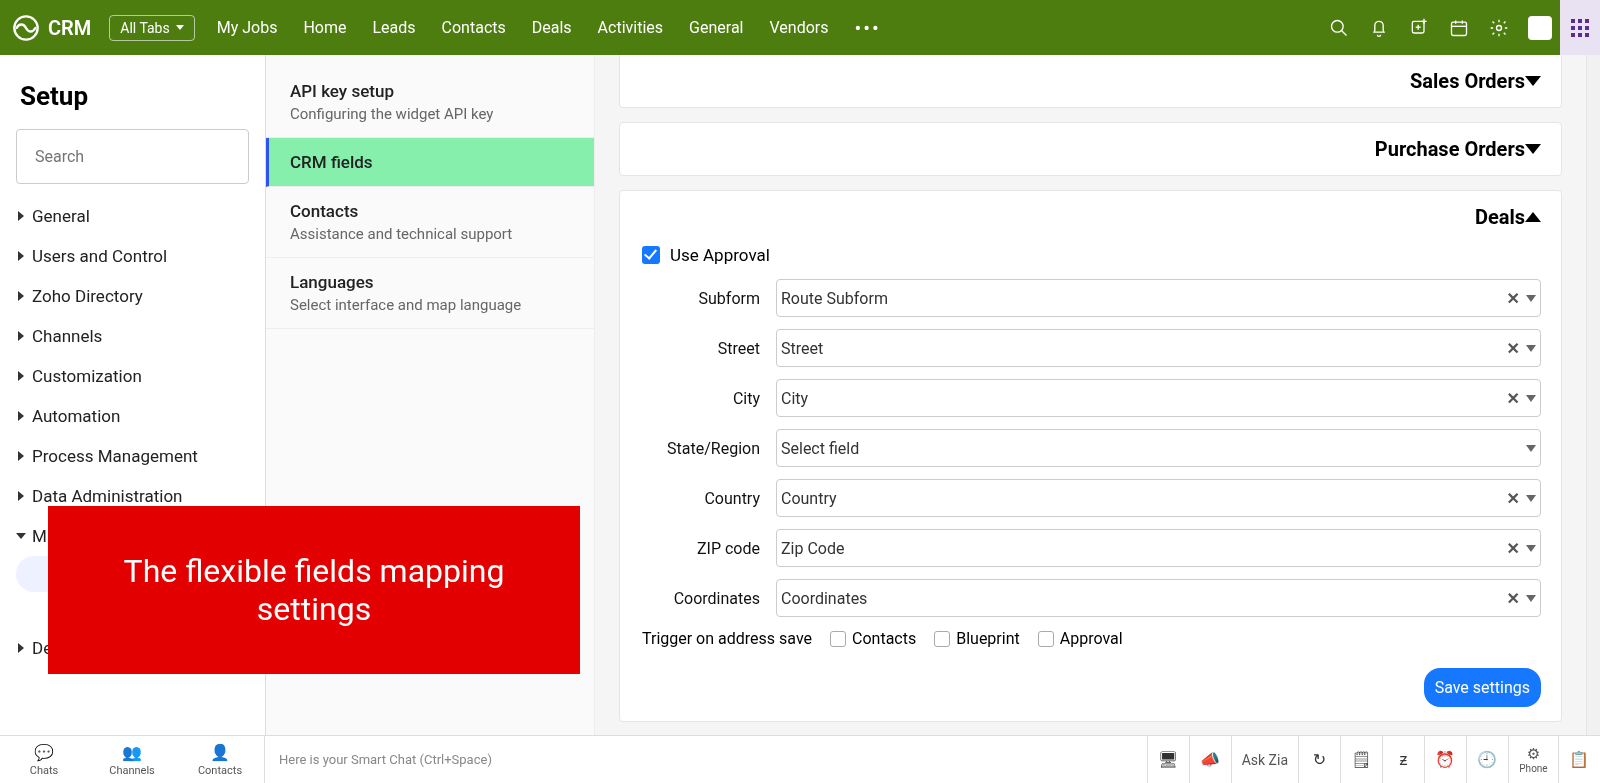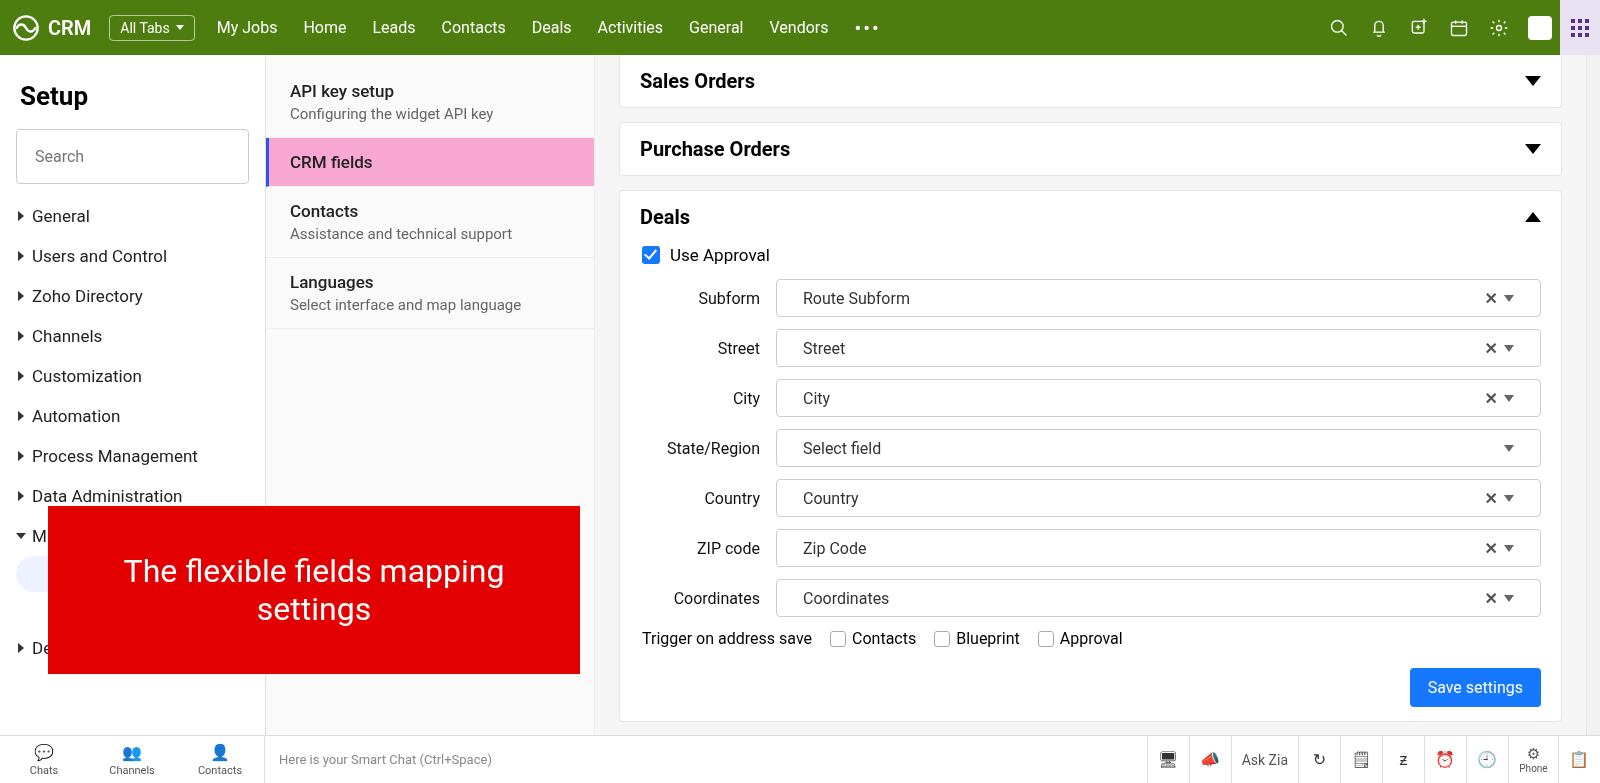--- a/index.html
+++ b/index.html
@@ -33,44 +33,44 @@
 .tree-item { display:flex; align-items:center; gap:8px; font-size:17px; padding:10px 2px; color:#222; cursor:pointer; }
 .caret { width:0; height:0; border-top:5px solid transparent; border-bottom:5px solid transparent; border-left:6px solid #333; }
 .caret.open { transform:rotate(90deg); }
 .tree-sub { font-size:17px; padding:8px 2px 8px 36px; color:#222; cursor:pointer; }
 .tree-sub.sel { background:#eef1ff; border-radius:18px; }
 
 .mid-col { width:330px; background:#fafafa; border-left:1px solid #ddd; border-right:1px solid #eee; padding-top:12px; }
 .mid-item { padding:14px 24px; cursor:pointer; border-bottom:1px solid #eee; }
 .mid-item .t { font-size:17px; font-weight:500; color:#222; }
 .mid-item .d { font-size:15px; color:#666; margin-top:4px; }
-.mid-item.selected { background:#f9a8d4; border-left:3px solid #2f54eb; padding-left:21px; }
+.mid-item.selected { background:#86efac; border-left:3px solid #2f54eb; padding-left:21px; }
 
 .main-col { flex:1; background:#f5f5f5; padding:0 24px; overflow-y:auto; position:relative; }
 .panel { background:#fff; border:1px solid #e5e5e5; border-radius:4px; margin-bottom:14px; padding:14px 20px; }
-.panel-head { display:flex; justify-content:space-between; align-items:center; font-size:20px; font-weight:700; cursor:pointer; }
+.panel-head { display:flex; justify-content:flex-end; align-items:center; font-size:20px; font-weight:700; cursor:pointer; }
 .tri-down { width:0; height:0; border-left:8px solid transparent; border-right:8px solid transparent; border-top:10px solid #000; }
 .tri-up { width:0; height:0; border-left:8px solid transparent; border-right:8px solid transparent; border-bottom:10px solid #000; }
 .first-panel { margin-top:0; border-top:none; border-radius:0 0 4px 4px; }
 
 .subform-chk { display:flex; align-items:center; gap:10px; margin:16px 0 14px 2px; font-size:17px; }
 .chk { width:18px; height:18px; background:#1677ff; border-radius:3px; position:relative; }
 .chk::after { content:""; position:absolute; left:5px; top:1px; width:5px; height:10px; border:solid #fff; border-width:0 2px 2px 0; transform:rotate(40deg); }
 
 .field-row { display:flex; align-items:center; margin-bottom:12px; }
 .field-label { width:120px; text-align:right; font-size:16px; color:#111; margin-right:16px; }
-.field-select { flex:1; border:1px solid #ccc; border-radius:4px; height:38px; display:flex; align-items:center; justify-content:space-between; padding:0 26px; font-size:16px; color:#333; cursor:pointer; }
+.field-select { flex:1; border:1px solid #ccc; border-radius:4px; height:38px; display:flex; align-items:center; justify-content:space-between; padding:0 4px; font-size:16px; color:#333; cursor:pointer; }
 .sel-right { display:flex; align-items:center; gap:6px; }
 .sel-x { font-weight:700; color:#555; }
 .sel-caret { width:0; height:0; border-left:5px solid transparent; border-right:5px solid transparent; border-top:7px solid #666; }
 
 .trigger-row { display:flex; align-items:center; gap:18px; font-size:16px; margin:10px 0 4px 2px; }
 .cb { width:16px; height:16px; border:1px solid #aaa; border-radius:3px; display:inline-block; }
 .save-btn-wrap { text-align:right; margin-top:20px; }
-.save-btn { background:#1677ff; color:#fff; border:none; padding:10px 18px; font-size:16px; border-radius:4px; cursor:pointer; }
+.save-btn { background:#1677ff; color:#fff; border:none; padding:10px 11px; font-size:16px; border-radius:16px; cursor:pointer; }
 
 
 .callout { position:absolute; left:48px; top:506px; width:532px; height:168px; background:#e30000; color:#fff; font-size:32px; font-weight:400; display:flex; align-items:center; justify-content:center; text-align:center; padding:20px; z-index:50; }
 
 
 .bottombar { height:48px; border-top:1px solid #ddd; display:flex; align-items:center; font-size:13px; color:#555; }
 .bb-left { display:flex; }
 .bb-tab { width:88px; text-align:center; cursor:pointer; }
 .bb-tab .ic { font-size:16px; color:#666; }
 .bb-tab .lb { font-size:11px; margin-top:2px; }

